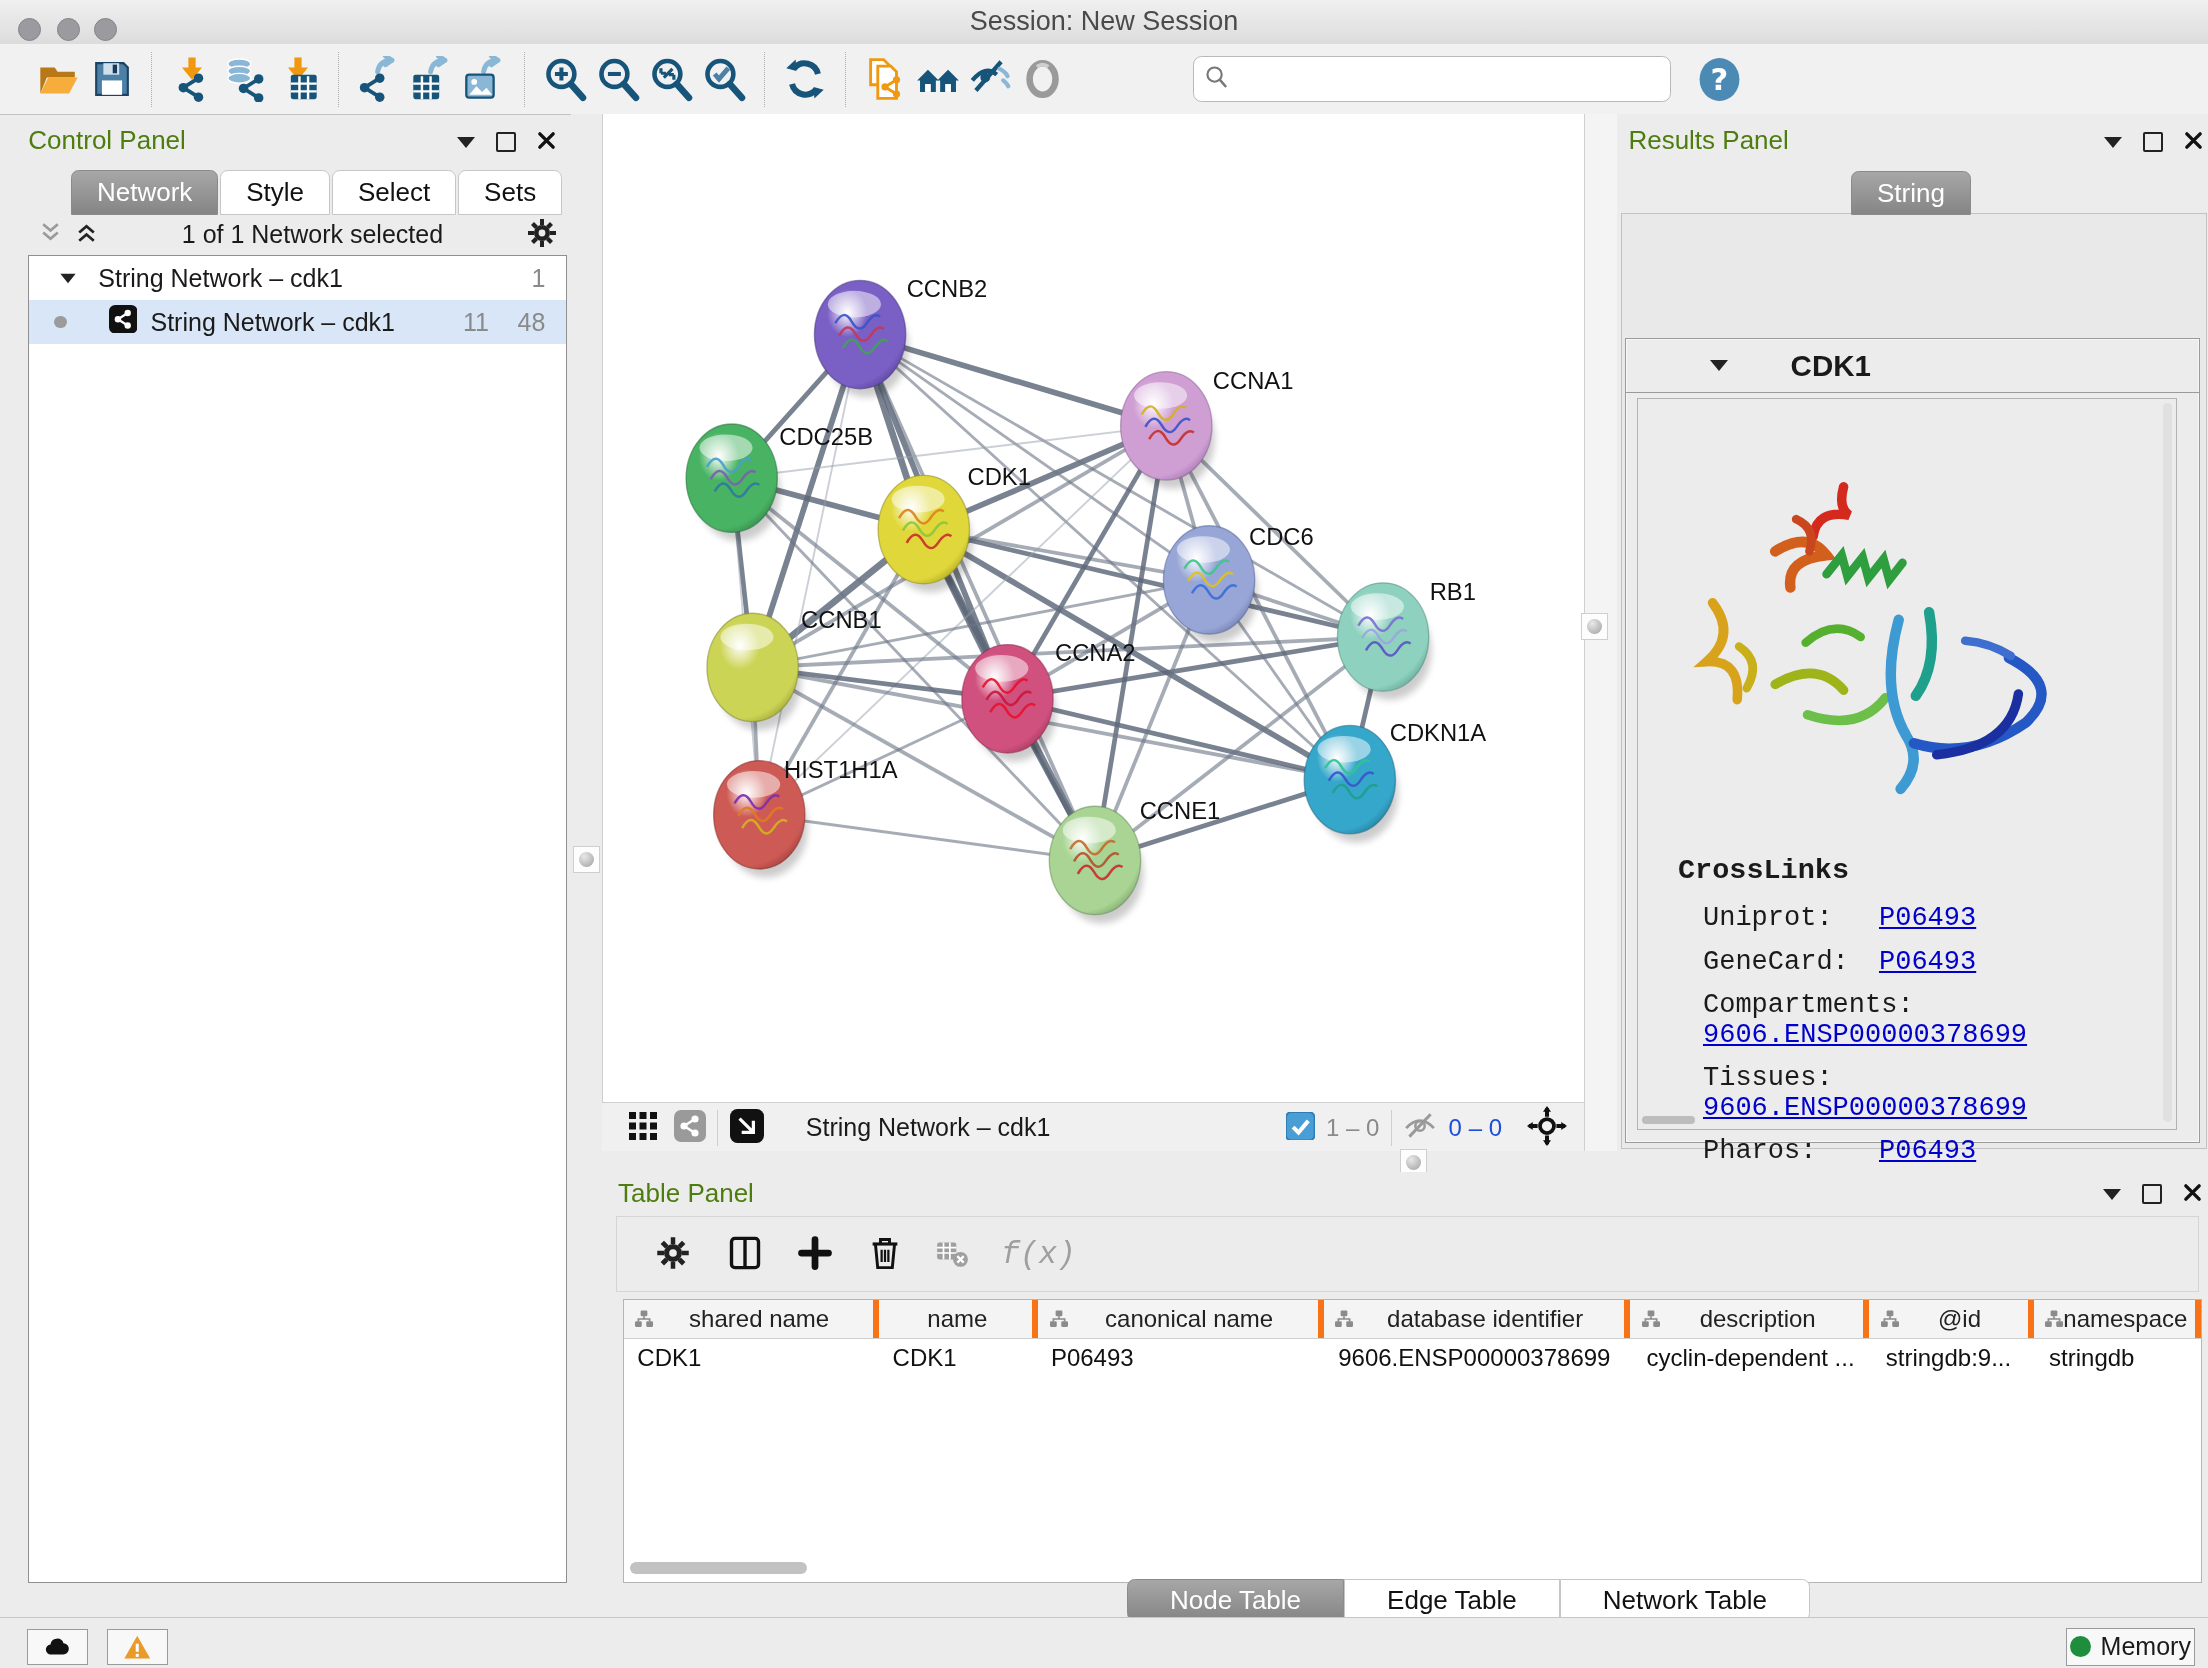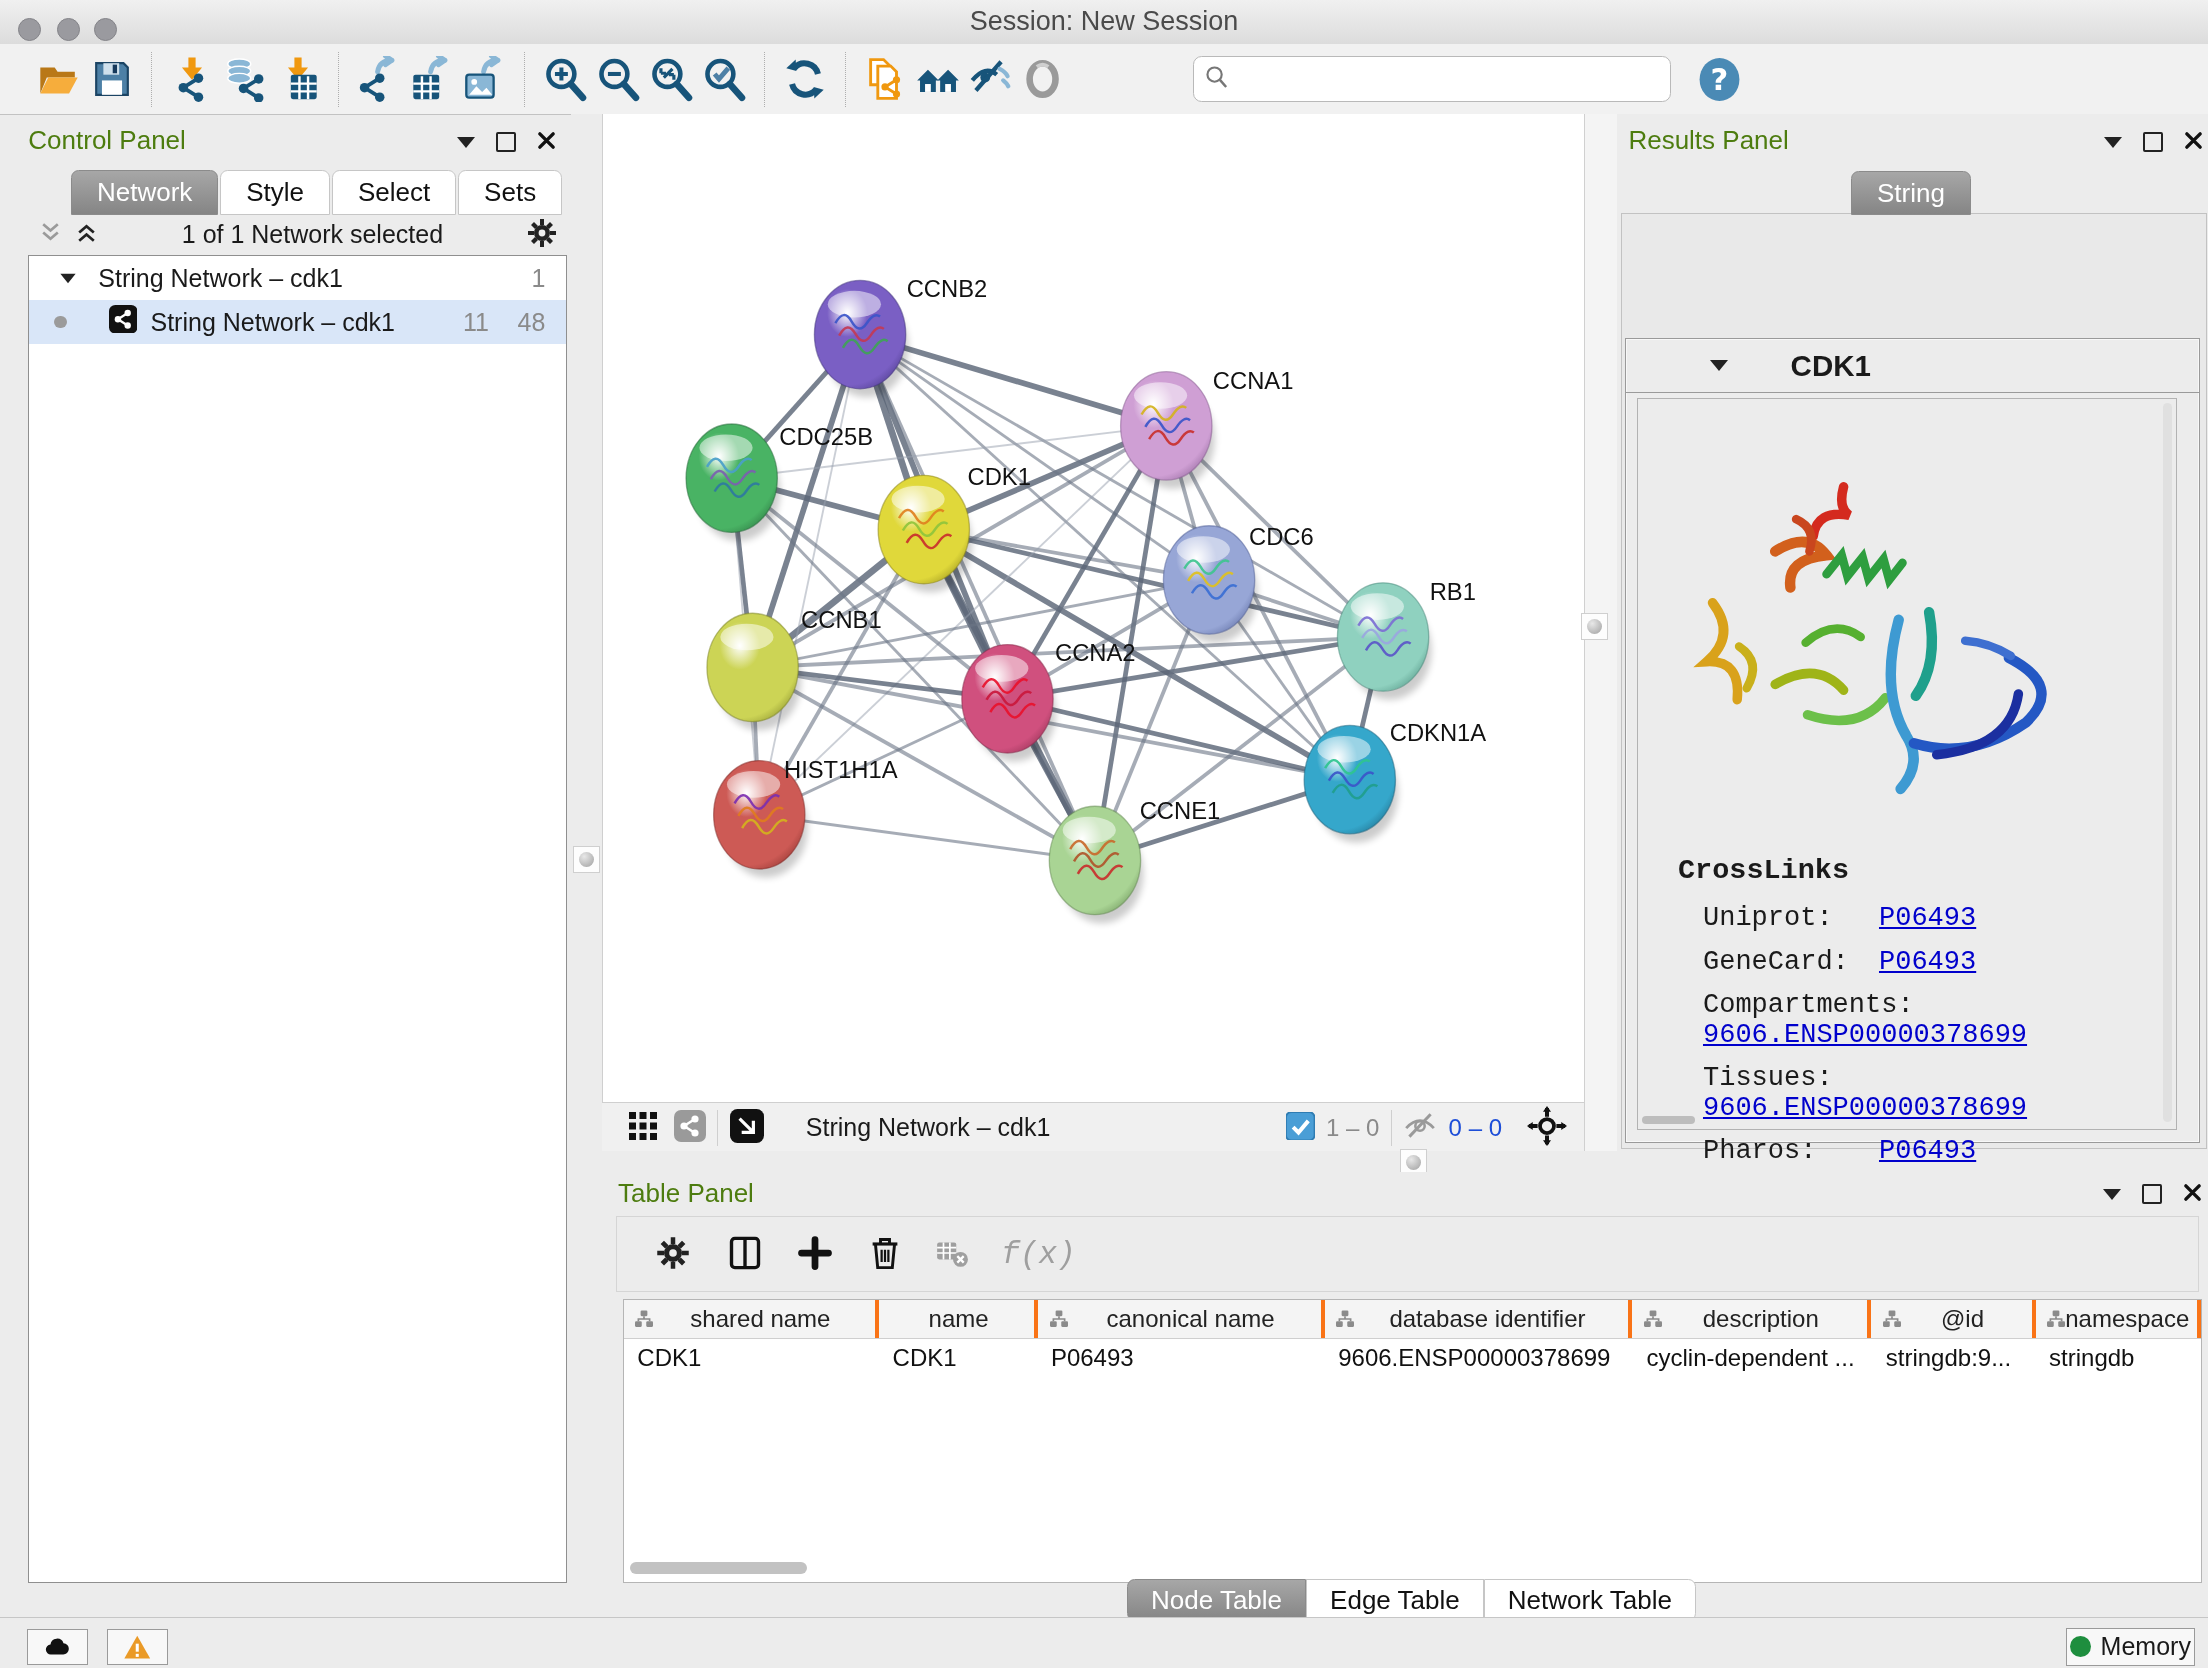--- a/index.html
+++ b/index.html
@@ -40,28 +40,28 @@
   .sel-row{background:#d9e6f8}
   .dot{width:12.4px;height:12.4px;border-radius:50%;background:#9b9b9b}
   
   .rsbox{border:1px solid #9a9a9a;background:#ececec;box-shadow:inset 0 0 0 1px #f8f8f8}
   .serif{font-family:Liberation Mono, monospace}
   .cllabel{display:inline-block;width:176px;font-size:27px}
   .clvalue{font-size:27px;color:#0000cc;text-decoration:underline}
   .clrow{margin:13.3px 0 13.3px 25px}
   
   .tblhead{display:flex;background:#f4f4f4;border-bottom:1px solid #cfcfcf;height:38px}
-  .thcell{display:flex;align-items:center;border-right:4px solid #f97316;padding-left:11.4px;
+  .thcell{display:flex;align-items:center;border-right:6px solid #f97316;padding-left:11.4px;
           font-size:24px;color:#222}
   .thcell .lbl{flex:1;text-align:center;padding-right:7.6px}
   .tbrow{display:flex;height:38px}
   .tdcell{display:flex;align-items:center;padding-left:13.3px;font-size:24px;color:#111;overflow:hidden;
           white-space:nowrap}
   .btabs{display:flex}
-  .btab{height:40px;line-height:40px;padding:0 23px;font-size:26px;background:#fff;
+  .btab{height:40px;line-height:40px;padding:0 42px;font-size:26px;background:#fff;
         border:1px solid #c6c6c6;border-radius:7.6px 7.6px 7.6px 7.6px;color:#111}
   .btab.sel{background:linear-gradient(#a7a7a7,#858585);color:#fff;border-color:#8b8b8b;
             border-radius:7.6px 0 0 7.6px}
   .sbtn{position:absolute;background:#f8f8f8;border:1.9px solid #9a9a9a;display:flex;
         align-items:center;justify-content:center}
   .handle{position:absolute;width:25px;height:25px;background:#fdfdfd;border:1px solid #cfcfcf;
           display:flex;align-items:center;justify-content:center}
   .handle i{width:15px;height:15px;border-radius:50%;background:radial-gradient(circle at 35% 30%,#e8e8e8,#9f9f9f);display:block}
   .netbar-sep{width:0;height:36px;border-left:1px solid #cfcfcf;margin:0 11.4px}
 </style>

